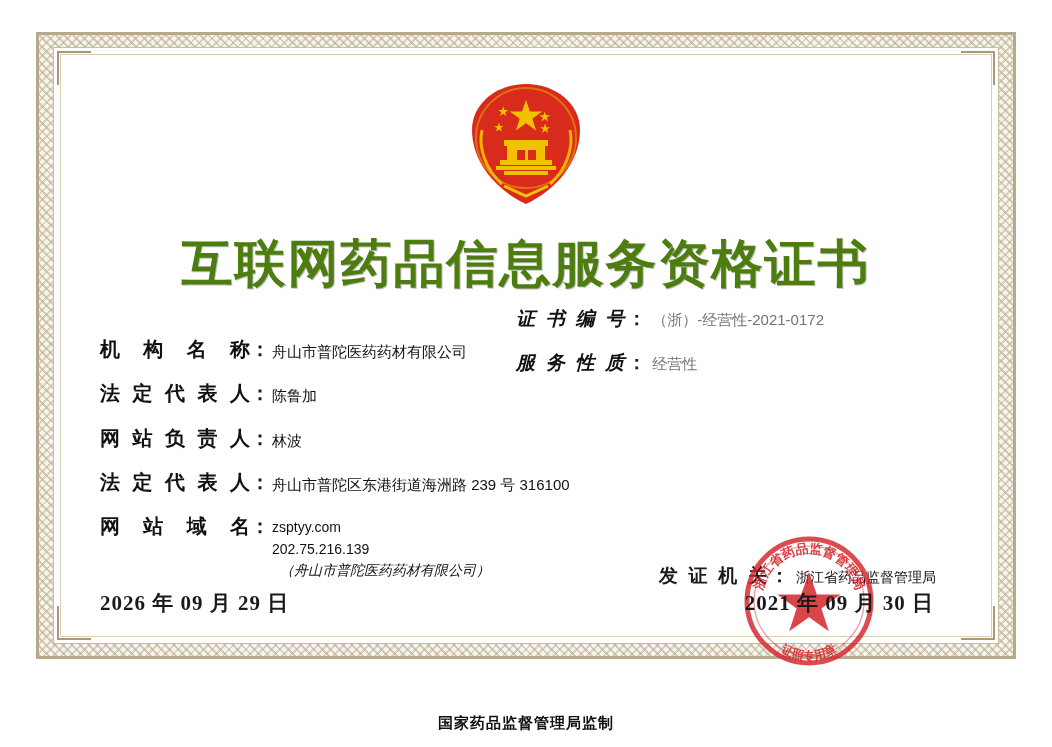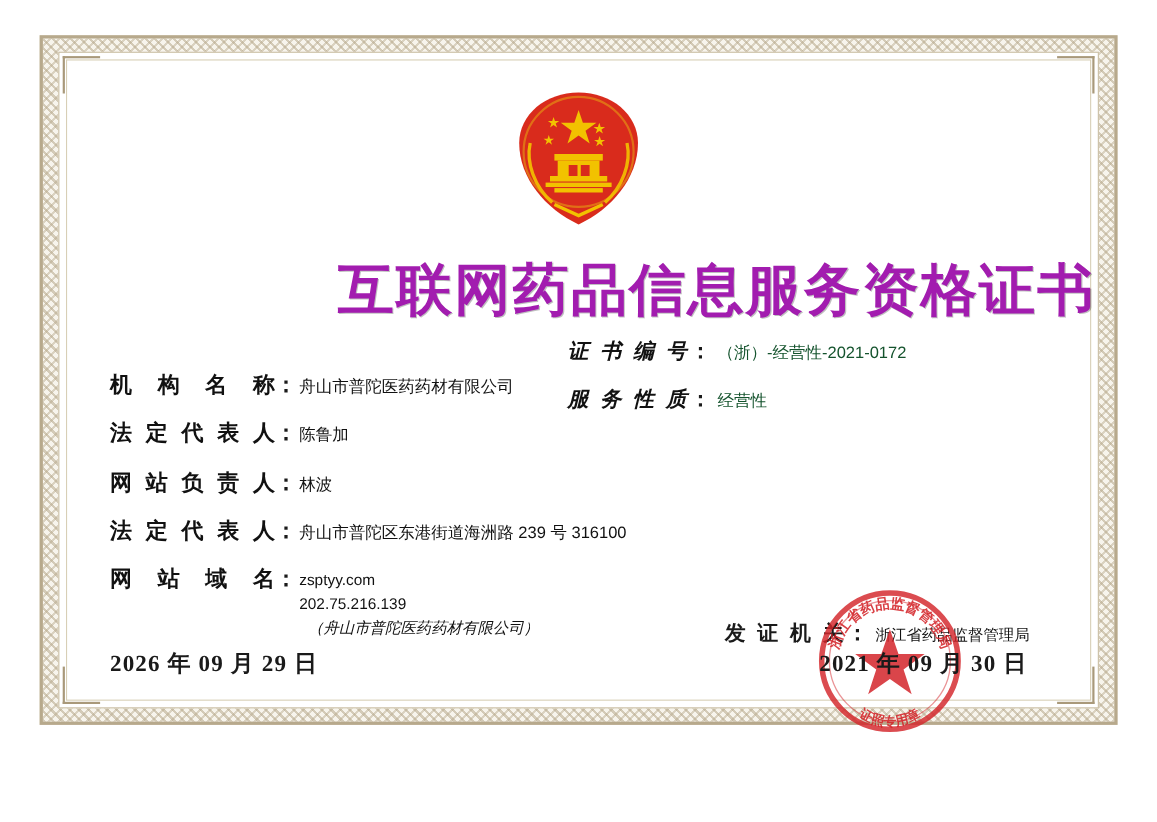--- a/index.html
+++ b/index.html
@@ -93,26 +93,26 @@
     height: 132px;
     position: relative;
   }
 
   
   .title {
     position: absolute;
     left: 0;
     right: 0;
     top: 182px;
-    text-align: right;
+    text-align: center;
     font-family: Liberation Mono, monospace;
     font-weight: bold;
     font-size: 51px;
     letter-spacing: 2px;
-    color: #a21caf;
+    color: #4d7c0f;
     text-shadow: 1px 1px 0 rgba(0,0,0,.25);
   }
 
   
   .meta-right {
     position: absolute;
     right: 60px;
     top: 258px;
     width: 420px;
   }
@@ -130,21 +130,21 @@
     font-style: italic;
   }
   .meta-colon {
     font-size: 19px;
     font-weight: bold;
     margin: 0 2px 0 0;
   }
   .meta-value {
     font-size: 15px;
     font-family: "Liberation Sans", "DejaVu Sans", sans-serif;
-    color: #14532d;
+    color: #737373;
     margin-left: 4px;
   }
 
   
   .fields {
     position: absolute;
     left: 44px;
     top: 288px;
     width: 620px;
   }
@@ -383,14 +383,15 @@
     </div>
 
     <div class="valid-row">
       <span class="valid-date">2026 年 09 月 29 日</span>
     </div>
 
     <div class="issue-date">2021 年 09 月 30 日</div>
 
   </div>
 
+  <div class="footer">国家药品监督管理局监制</div>
 
 </div>
 
 </body></html>

